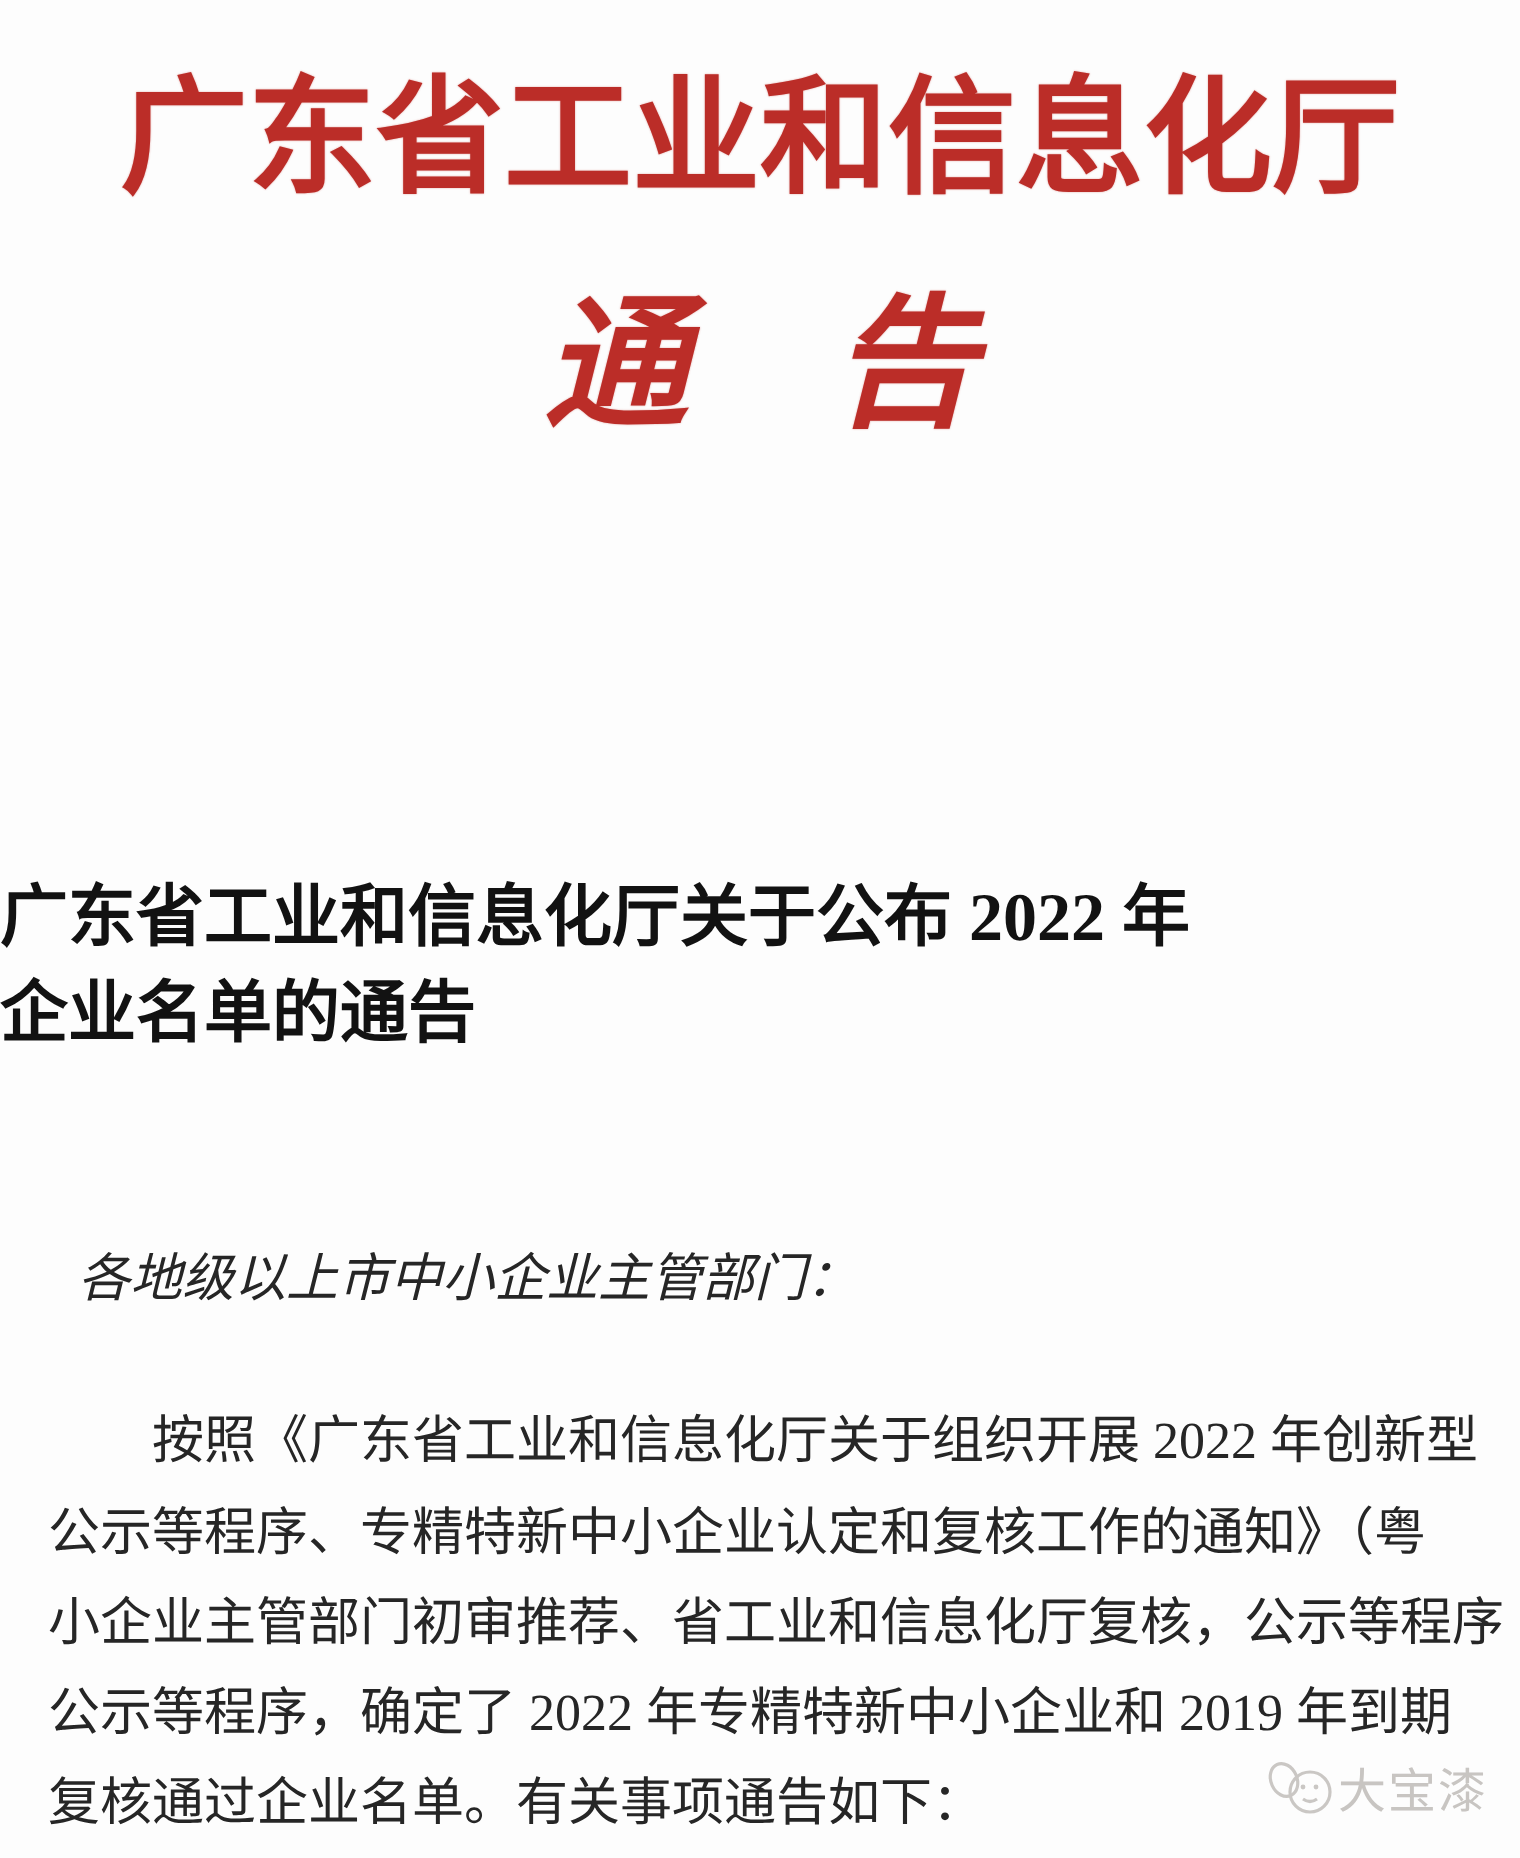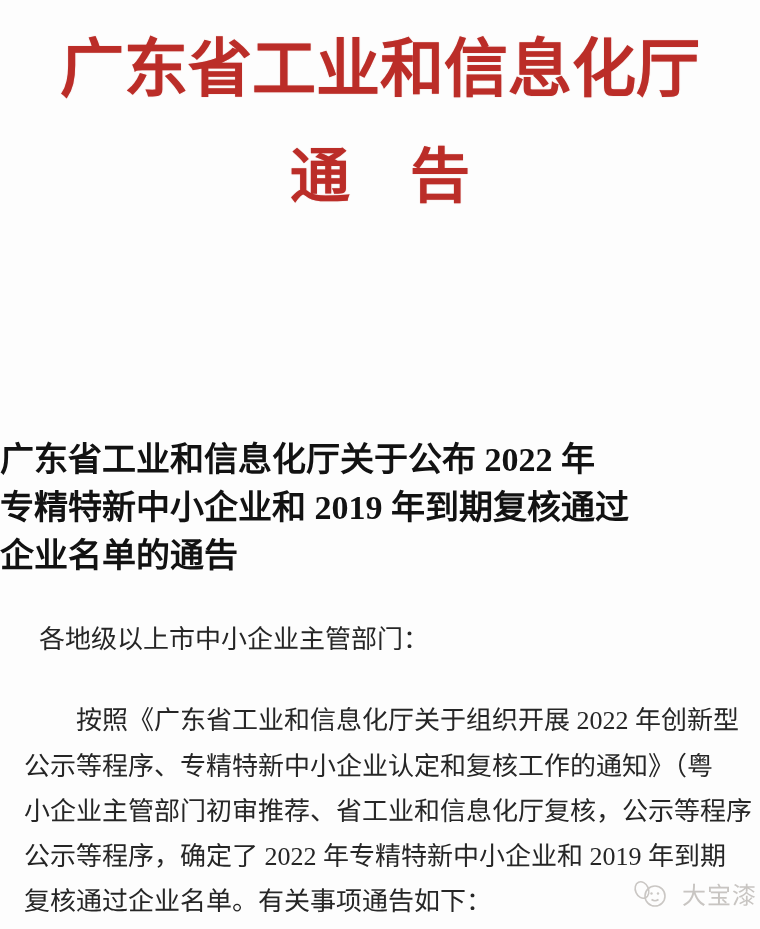--- a/index.html
+++ b/index.html
@@ -23,26 +23,27 @@
     line-height: 1.05;
     font-weight: 700;
     color: #bb2d28;
     white-space: nowrap;
     text-shadow: 0 0 1px rgba(187,45,40,.45);
   }
   .notice-type {
     position: absolute;
     top: 146px; left: 0; right: 0;
     text-align: center;
-    font-size: 60px;
+    font-size: 72px;
     line-height: 1.05;
     font-weight: 700;
     color: #bb2d28;
     white-space: nowrap;
     text-shadow: 0 0 1px rgba(187,45,40,.45);
+    font-style: italic;
   }
   
   .doc-title {
     position: absolute;
     top: 436px; left: 0; right: 0;
     text-align: left;
     color: #121212;
     font-weight: 700;
     font-size: 34px;
     line-height: 48px;
@@ -54,29 +55,29 @@
     top: 617px; left: 24px;
     width: 714px;
     color: #262626;
     font-size: 26px;
     line-height: 45.3px;
   }
   .doc-body p {
     margin: 0;
     white-space: nowrap;
   }
-  .salutation { padding-left: 15px; }
+  .salutation { padding-left: 15px; font-style: italic; }
   .body-line.indent { text-indent: 2em; margin-top: 36px; }
   
   .watermark {
     position: absolute;
     left: 633px; top: 876px;
     display: flex;
     align-items: center;
-    gap: 13px;
+    gap: 0;
     color: #c8c5c2;
     font-size: 24px;
     letter-spacing: 1px;
     white-space: nowrap;
     user-select: none;
   }
   .wm-logo { display: inline-block; width: 36px; height: 32px; }
   .wm-logo svg { display: block; }
 </style>
 </head>
@@ -84,21 +85,20 @@
 
 <div class="page">
 
   <div class="letterhead">
     <div class="org-name">广东省工业和信息化厅</div>
     <div class="notice-type">通　告</div>
   </div>
 
   <div class="doc-title">
     <div class="title-line">广东省工业和信息化厅关于公布 2022 年</div>
-    <div class="title-line">专精特新中小企业和 2019 年到期复核通过</div>
     <div class="title-line">企业名单的通告</div>
   </div>
 
   <div class="doc-body">
     <p class="salutation">各地级以上市中小企业主管部门：</p>
     <p class="body-line indent">按照《广东省工业和信息化厅关于组织开展 2022 年创新型</p>
     <p class="body-line">公示等程序、专精特新中小企业认定和复核工作的通知》（粤</p>
     <p class="body-line">小企业主管部门初审推荐、省工业和信息化厅复核，公示等程序</p>
     <p class="body-line">公示等程序，确定了 2022 年专精特新中小企业和 2019 年到期</p>
     <p class="body-line">复核通过企业名单。有关事项通告如下：</p>

